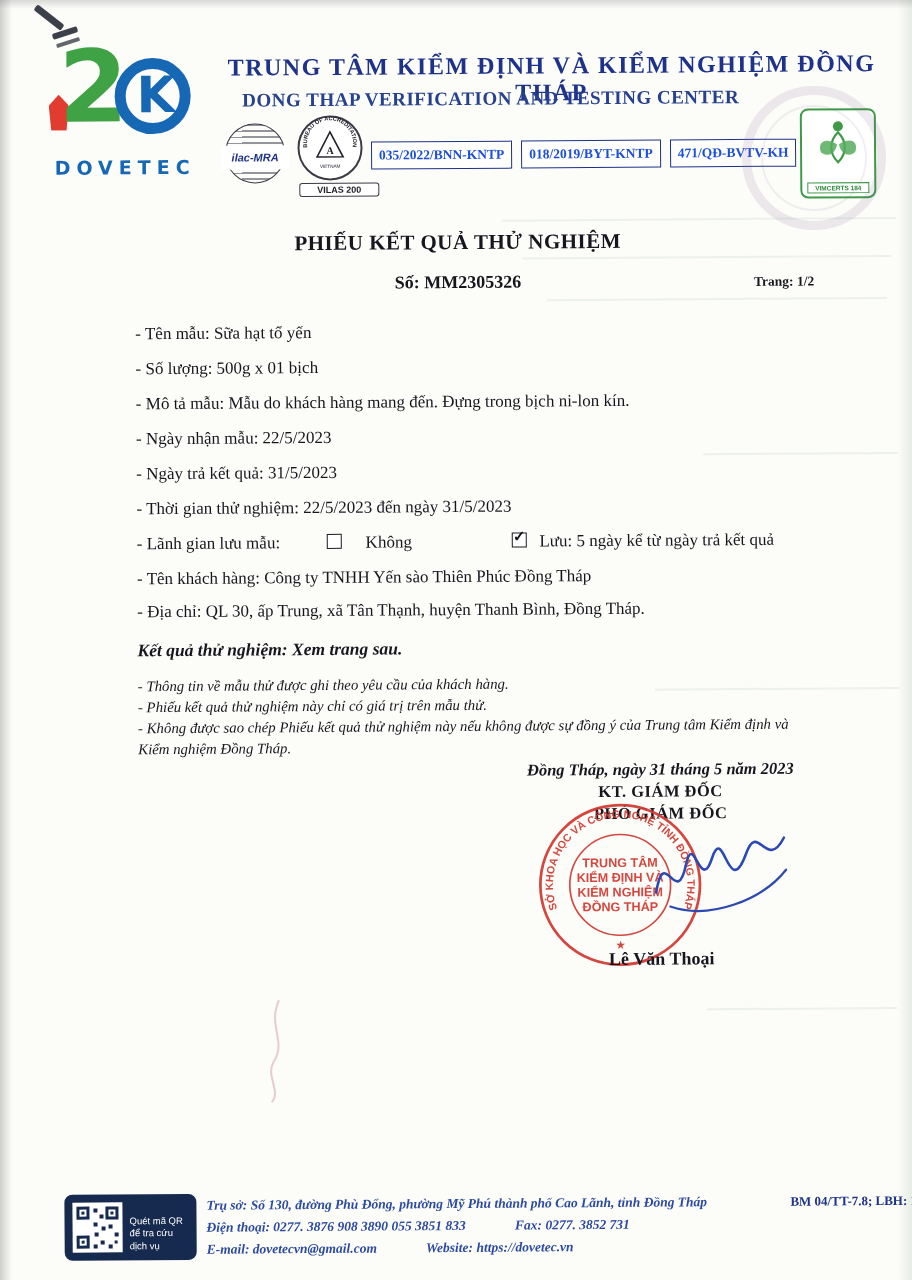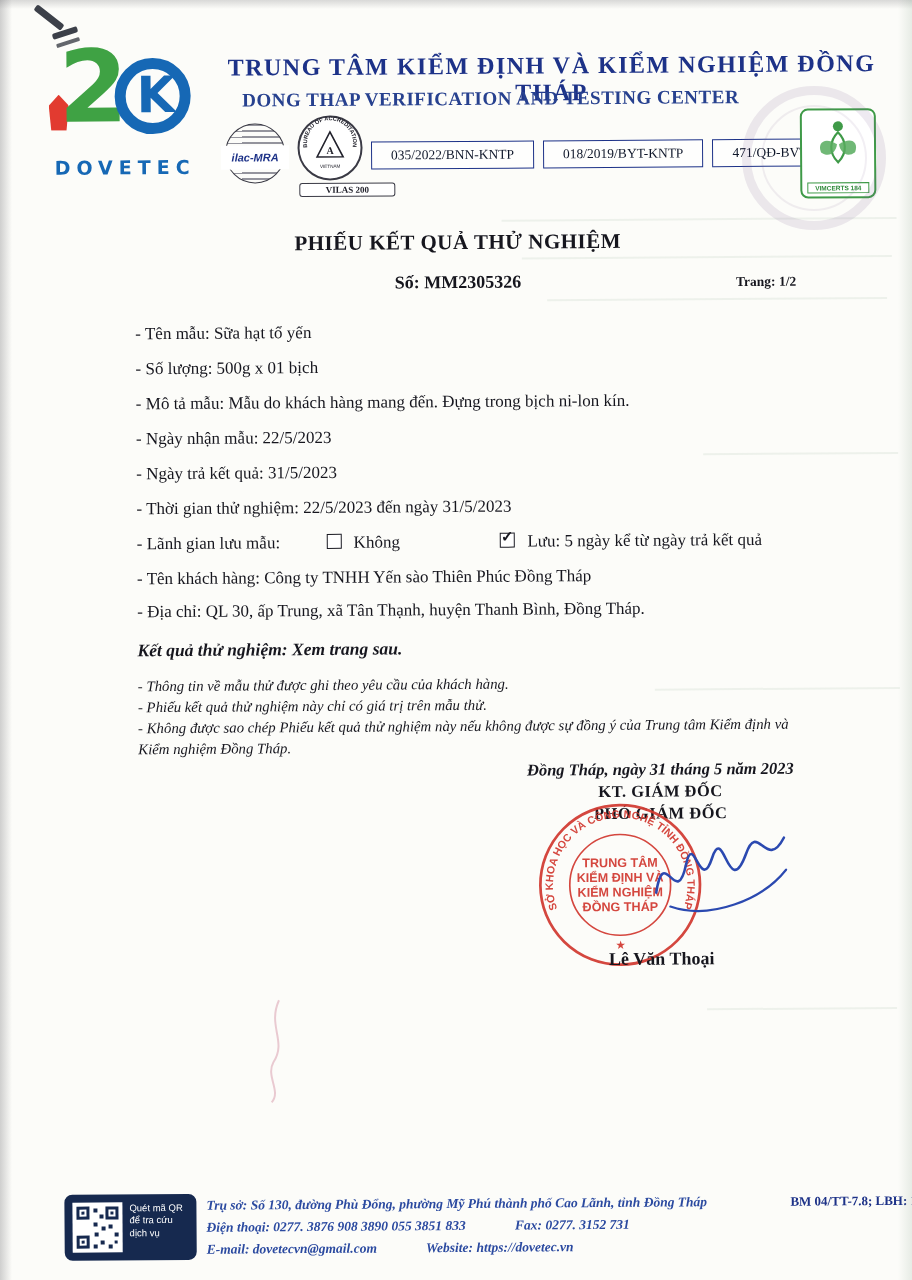--- a/index.html
+++ b/index.html
@@ -33,48 +33,48 @@
   .wordmark { position:absolute; left:0; top:102px; width:156px; text-align:center; font-family:"DejaVu Sans", sans-serif; font-weight:bold; font-size:19px; letter-spacing:6px; color:#1668b5; }
   .org-vi { position:absolute; left:198px; top:53px; width:706px; text-align:center; font-weight:bold; font-size:24px; letter-spacing:1.5px; color:#1d3288; }
   .org-en { position:absolute; left:170px; top:88px; width:640px; text-align:center; font-weight:bold; font-size:19px; letter-spacing:0.5px; color:#27418f; }
 
   .ilac { position:absolute; left:224px; top:122px; width:58px; height:58px; border-radius:50%; border:1.5px solid #3a3a45;
           background:repeating-linear-gradient(180deg, rgba(45,45,65,0.50) 0 1.5px, transparent 1.5px 6px); }
   .ilac-band { position:absolute; left:-5px; top:21px; width:68px; height:24px; background:#fff; display:flex; align-items:center; justify-content:center;
                font-family:"Liberation Sans", sans-serif; font-weight:bold; font-style:italic; font-size:11px; color:#1d3288; }
   .vilas { position:absolute; left:296px; top:114px; width:66px; height:66px; }
   .vilas-tag { position:absolute; left:298px; top:182px; width:62px; border:1.2px solid #3a3a45; border-radius:3px; background:#fff;
-               font-family:Liberation Serif, serif; font-weight:bold; font-size:9px; text-align:center; color:#22222c; padding:1px 16px; }
+               font-family:Liberation Sans, sans-serif; font-weight:bold; font-size:9px; text-align:center; color:#22222c; padding:1px 8px; }
   .certs { position:absolute; left:370px; top:141px; display:flex; gap:9px; }
-  .cert { border:1.6px solid #1d3288; padding:5px 19px; font-weight:normal; font-size:13.5px; color:#0f172a; white-space:nowrap; background:rgba(255,255,255,0.6); }
+  .cert { border:1.6px solid #1d3288; padding:5px 7px; font-weight:bold; font-size:13.5px; color:#1d4ed8; white-space:nowrap; background:rgba(255,255,255,0.6); }
   .vimcerts { position:absolute; left:799px; top:111px; width:72px; height:86px; border:2.5px solid #3f9a48; border-radius:8px; background:#fff; }
   .vimcerts-tag { position:absolute; bottom:3px; left:5px; right:5px; border:1px solid #3f9a48; font-family:"Liberation Sans", sans-serif;
                   font-weight:bold; font-size:6.5px; text-align:center; color:#2f8a3a; padding:1px 0; }
 
   
   .doc-title { position:absolute; left:0; top:230px; width:912px; text-align:center; font-weight:bold; font-size:21px; letter-spacing:0.5px; }
   .doc-number { position:absolute; left:0; top:272px; width:912px; text-align:center; font-weight:bold; font-size:18px; }
-  .page-label { position:absolute; left:734px; top:276px; font-weight:bold; font-size:13.5px; }
+  .page-label { position:absolute; left:752px; top:276px; font-weight:bold; font-size:13.5px; }
   .line { position:absolute; left:133px; font-size:17px; white-space:nowrap; }
   .cb { display:inline-block; width:13px; height:13px; border:1.5px solid #1a1a22; vertical-align:-1px; position:relative; background:#fff; }
   .cb .check { position:absolute; left:0px; top:-6px; font-size:15px; font-weight:bold; }
   .result { position:absolute; left:133px; top:638px; font-weight:bold; font-style:italic; font-size:17.5px; }
   .notes { position:absolute; left:133px; top:674px; width:668px; font-style:italic; font-size:14.8px; line-height:1.42; }
 
   
   .sig-block { position:absolute; left:468px; top:761px; width:374px; text-align:center; }
   .sig-date { font-weight:bold; font-style:italic; font-size:16.5px; }
   .sig-title { font-weight:bold; font-size:16.5px; margin-top:2px; letter-spacing:0.5px; }
   .stamp { position:absolute; left:530px; top:802px; width:168px; height:168px; opacity:0.93; }
   .autograph { position:absolute; left:642px; top:816px; width:145px; height:108px; }
   .sig-name { position:absolute; left:468px; top:950px; width:374px; text-align:center; font-weight:bold; font-size:18px; }
 
   
   .qr-box { position:absolute; left:56px; top:1192px; width:132px; height:66px; background:#16294f; border-radius:8px;
-            display:flex; align-items:flex-start; gap:7px; padding:8px; box-sizing:border-box; }
+            display:flex; align-items:flex-end; gap:7px; padding:8px; box-sizing:border-box; }
   .qr-code { width:50px; height:50px; background:#fff; flex:0 0 auto; }
   .qr-label { color:#fff; font-family:"Liberation Sans", sans-serif; font-size:9.5px; line-height:1.3; }
   .footer-text { position:absolute; left:198px; top:1193px; width:580px; color:#2b4aa0; font-weight:bold; font-style:italic; font-size:13.5px; line-height:1.62; }
   .footer-text .gap { display:inline-block; width:46px; }
   .form-code { position:absolute; left:782px; top:1196px; color:#1d3288; font-weight:bold; font-size:13px; white-space:nowrap; }
 
   
   .wm { position:absolute; left:28px; top:1204px; display:flex; align-items:center; gap:10px; opacity:0.55; z-index:30; pointer-events:none; }
   .wm-badge { width:40px; height:40px; background:#8d9297; color:#fff; border-radius:8px; display:flex; align-items:center; justify-content:center;
               font-family:"Liberation Sans", sans-serif; font-weight:bold; font-size:20px; }
@@ -138,21 +138,21 @@
     <div class="line" style="top:322px">- Tên mẫu: Sữa hạt tổ yến</div>
     <div class="line" style="top:357px">- Số lượng: 500g x 01 bịch</div>
     <div class="line" style="top:392px">- Mô tả mẫu: Mẫu do khách hàng mang đến. Đựng trong bịch ni-lon kín.</div>
     <div class="line" style="top:427px">- Ngày nhận mẫu: 22/5/2023</div>
     <div class="line" style="top:462px">- Ngày trả kết quả: 31/5/2023</div>
     <div class="line" style="top:497px">- Thời gian thử nghiệm: 22/5/2023  đến ngày 31/5/2023</div>
 
     <div class="line" style="top:532px">
       <span>- Lãnh gian lưu mẫu:</span>
       <span class="cb" style="margin-left:42px"></span>
-      <span style="margin-left:8px">Không</span>
+      <span style="margin-left:20px">Không</span>
       <span class="cb" style="margin-left:96px"><span class="check">✓</span></span>
       <span style="margin-left:8px">Lưu: 5 ngày kể từ ngày trả kết quả</span>
     </div>
 
     <div class="line" style="top:567px">- Tên khách hàng: Công ty TNHH Yến sào Thiên Phúc Đồng Tháp</div>
     <div class="line" style="top:600px">- Địa chỉ: QL 30, ấp Trung, xã Tân Thạnh, huyện Thanh Bình, Đồng Tháp.</div>
 
     <div class="result">Kết quả thử nghiệm: Xem trang sau.</div>
 
     <div class="notes">
@@ -219,21 +219,21 @@
           </g>
         </svg>
       </div>
       <div class="qr-label">Quét mã QR để tra cứu dịch vụ</div>
     </div>
 
     <div class="footer-text">
       <div>Trụ sở: Số 130, đường Phù Đổng, phường Mỹ Phú thành phố Cao Lãnh, tỉnh Đồng Tháp</div>
       <div>
         <span>Điện thoại: 0277. 3876 908  3890 055  3851 833</span><span class="gap"></span>
-        <span>Fax: 0277. 3152 731</span>
+        <span>Fax: 0277. 3852 731</span>
       </div>
       <div>
         <span>E-mail: dovetecvn@gmail.com</span><span class="gap"></span>
         <span>Website: https://dovetec.vn</span>
       </div>
     </div>
 
     <div class="form-code">BM 04/TT-7.8; LBH: 1.19</div>
 
     <div class="bleed-line" style="left:500px; top:220px; width:395px;"></div>

